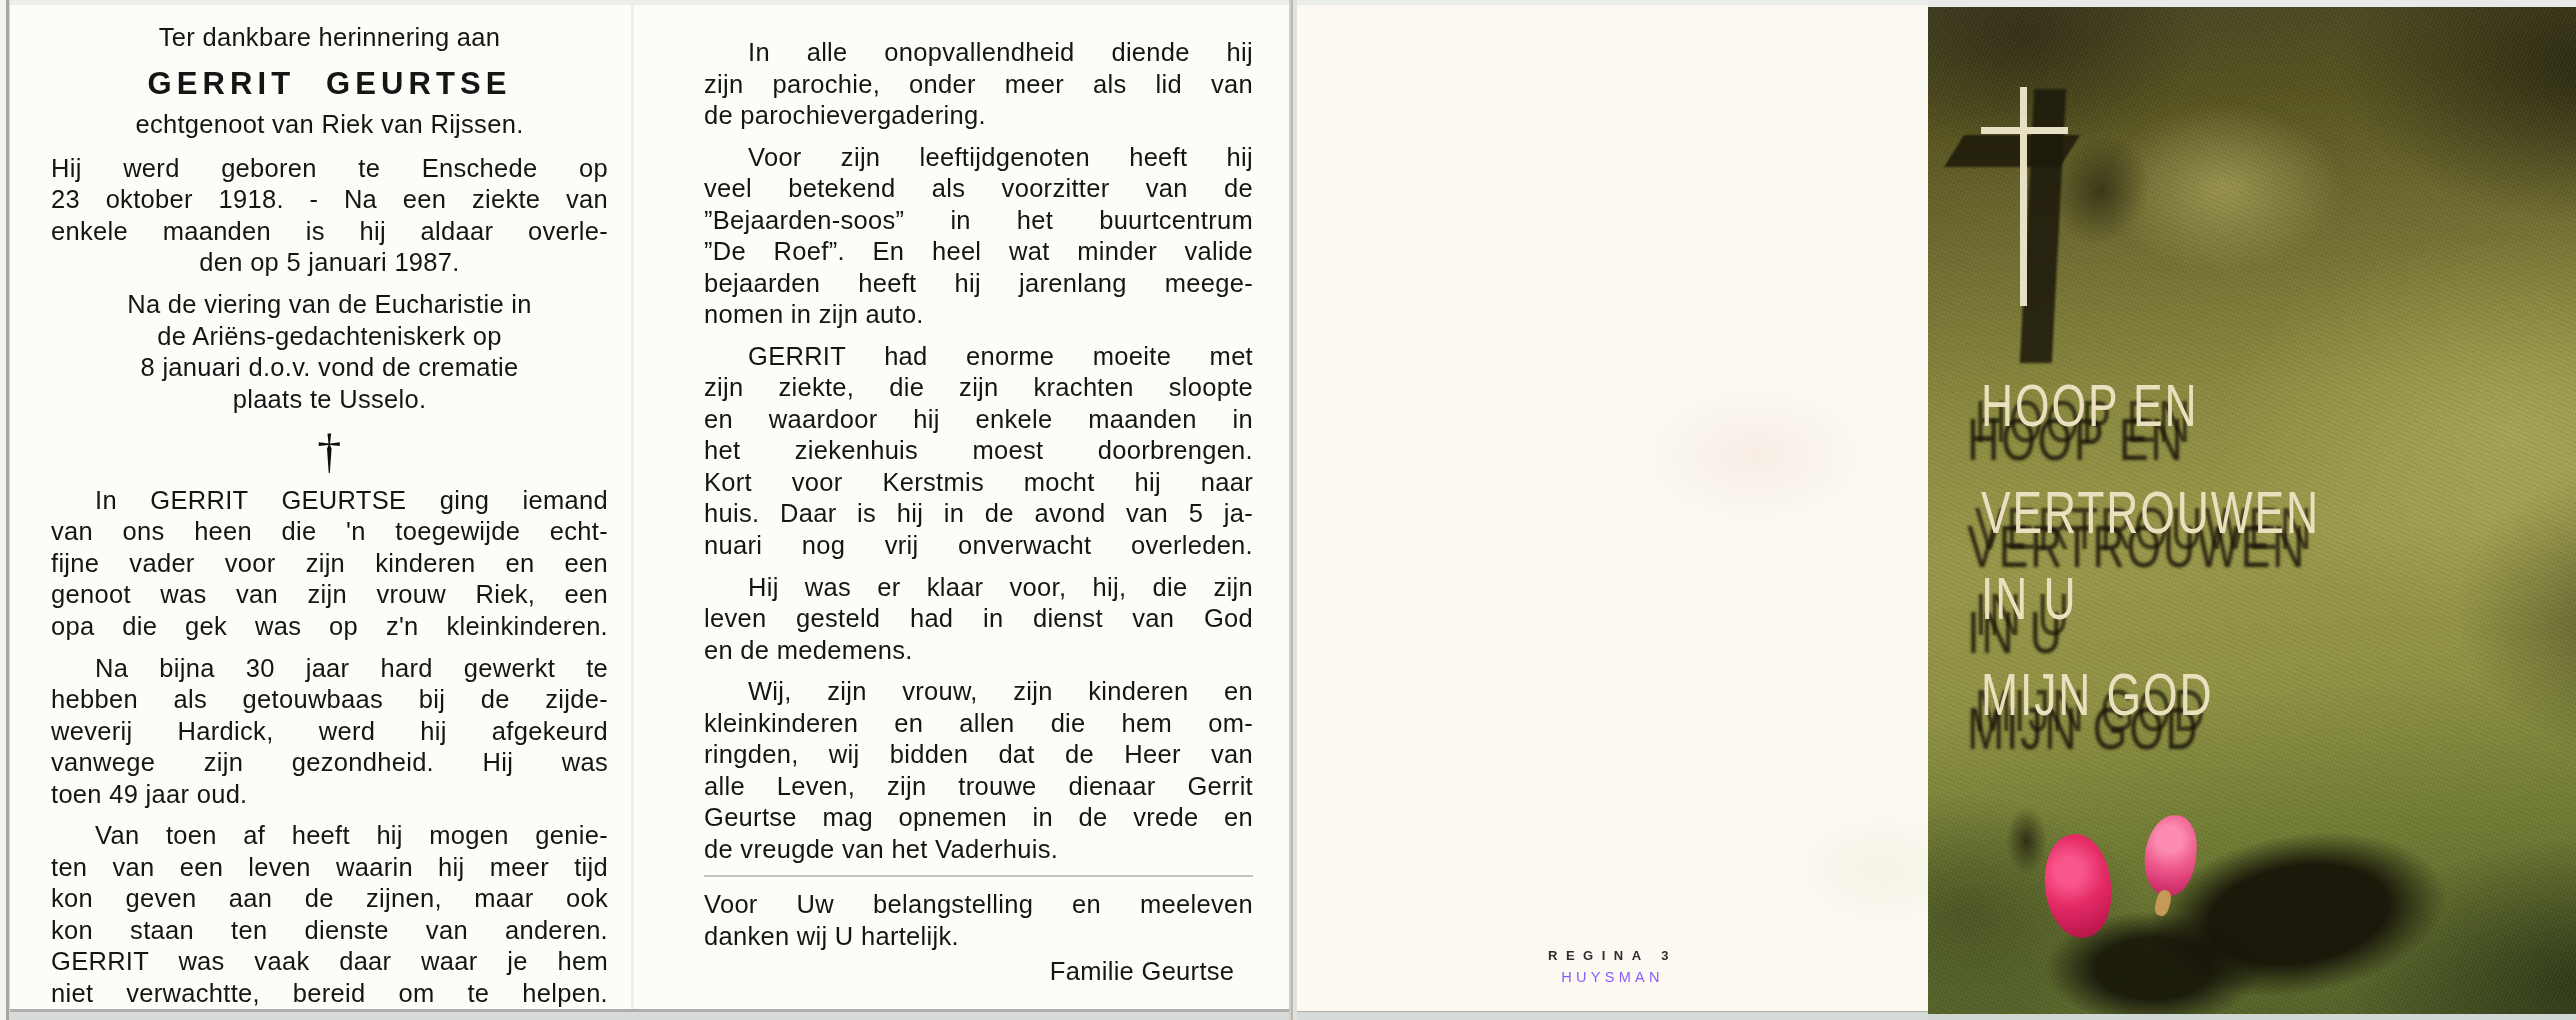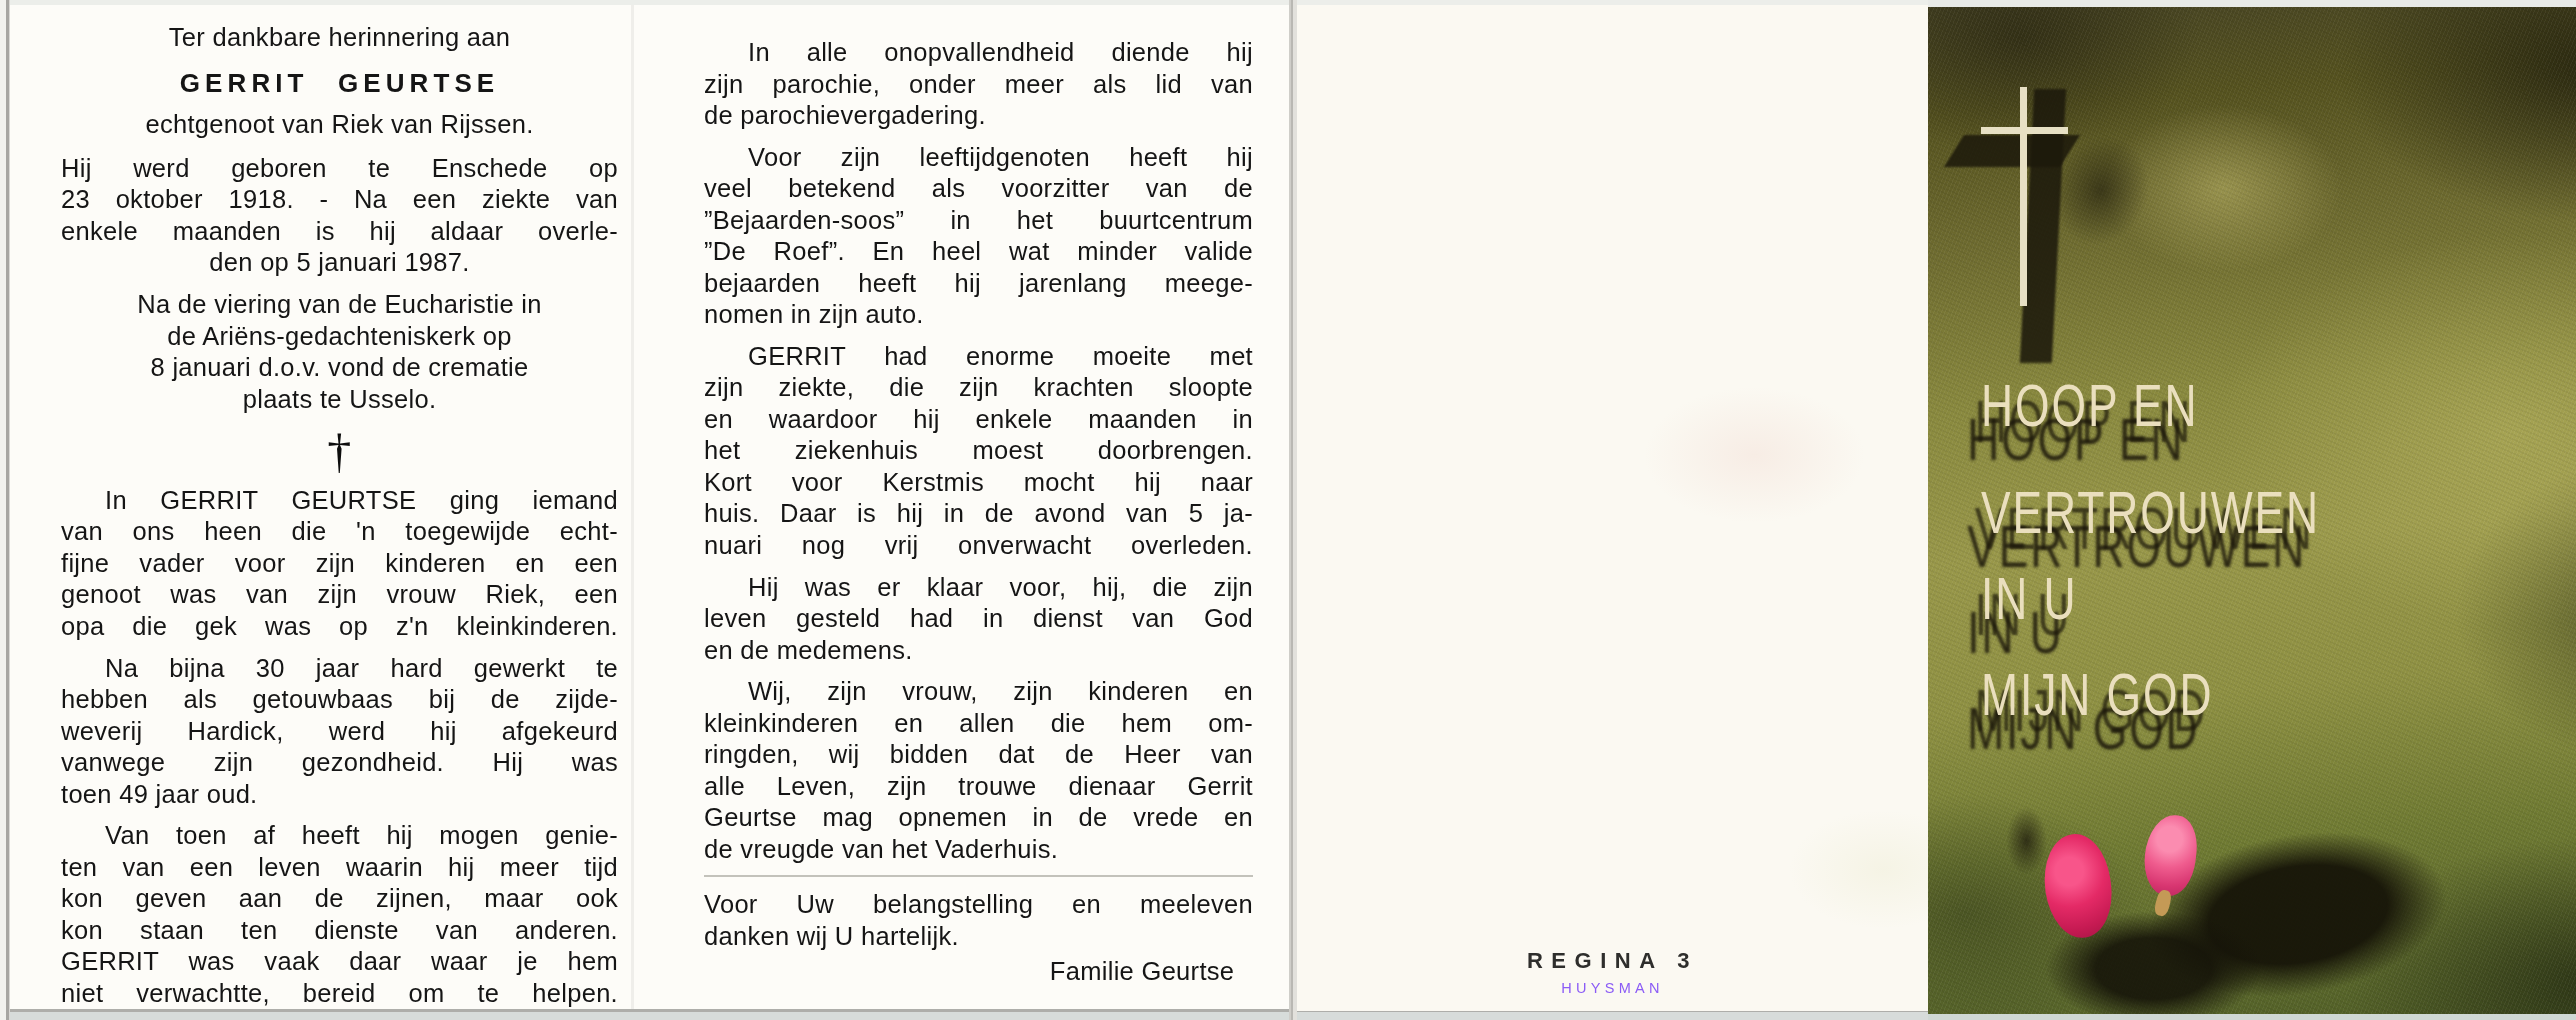--- a/index.html
+++ b/index.html
@@ -19,40 +19,40 @@
   .page-back .tint1 { position:absolute; left:55%; top:38%; width:221px; height:136px; border-radius:50%;
                       background:radial-gradient(closest-side, rgba(228,180,168,.18), rgba(228,180,168,0)); }
   .page-back .tint2 { position:absolute; left:78%; top:80%; width:187px; height:119px; border-radius:50%;
                       background:radial-gradient(closest-side, rgba(214,214,160,.16), rgba(214,214,160,0)); }
   .fold-line   { position:absolute; left:1289px; top:0; width:7.7px; height:1021px;
                  background:linear-gradient(90deg,#cfcec9 0 1.7px,#b9b8b3 1.7px 4.3px,#e2e1dc 4.3px 7.7px); }
   .crease-mid  { position:absolute; left:631px; top:5.1px; width:3.4px; height:1004px; background:rgba(60,60,55,.07); }
 
   
   .col { position:absolute; font-size:25.5px; line-height:31.5px; letter-spacing:0.3px; color:#151515; }
-  .col1 { left:61px;  top:22px; width:557px; }
+  .col1 { left:51px;  top:22px; width:557px; }
   .col2 { left:704px; top:37px; width:549px; }
   .center { text-align:center; }
   .intro-line  { margin-bottom:10.2px; }
-  .name-line   { font-size:26px; line-height:39px; font-weight:bold; letter-spacing:5.1px; word-spacing:17px; margin:3.4px 0 6.8px; }
+  .name-line   { font-size:31px; line-height:39px; font-weight:bold; letter-spacing:5.1px; word-spacing:17px; margin:3.4px 0 6.8px; }
   .spouse-line { margin-bottom:12px; }
   .para { margin-bottom:10.2px; }
   .para > div { text-align:justify; text-align-last:justify; }
   .para[data-last="left"]  > div:last-child { text-align-last:left; }
   .para[data-last="center"]> div:last-child { text-align-last:center; }
   .para[data-align="center"] > div { text-align:center; text-align-last:center; }
   .para[data-indent="true"] > div:first-child { text-indent:44px; }
   .dagger { text-align:center; font-family:"Liberation Serif", serif; font-size:48px; line-height:51px; margin:1.7px 0 8.5px; color:#0d0d0d; }
   .rule { height:1.7px; background:#c3c2bb; margin:10.2px 0 12px; }
   .thanks { margin-bottom:3.4px; }
   .signature { text-align:right; padding-right:18.7px; }
 
   
   .imprint { position:absolute; left:0; top:943px; width:100%; text-align:center; }
-  .imprint-line1 { font-size:22px; letter-spacing:8.5px; color:#2e2e2c; font-weight:bold; }
+  .imprint-line1 { font-size:13px; letter-spacing:8.5px; color:#2e2e2c; font-weight:bold; }
   .imprint-line2 { font-size:14.5px; letter-spacing:4.3px; color:#8b5cf6; margin-top:6px; }
 
   
   .photo {
     position:absolute; left:1928px; top:6.8px; width:776px; height:1007px; overflow:hidden;
     background:
       repeating-linear-gradient(23deg, rgba(0,0,0,.05) 0 1.7px, transparent 1.7px 4.3px),
       repeating-linear-gradient(-67deg, rgba(255,255,255,.05) 0 0.9px, transparent 0.9px 3.4px),
       radial-gradient(357px 221px at 85% 6%,  rgba(30,28,12,.75), transparent 70%),
       radial-gradient(255px 170px at 12% 3%,  rgba(35,32,14,.60), transparent 70%),

